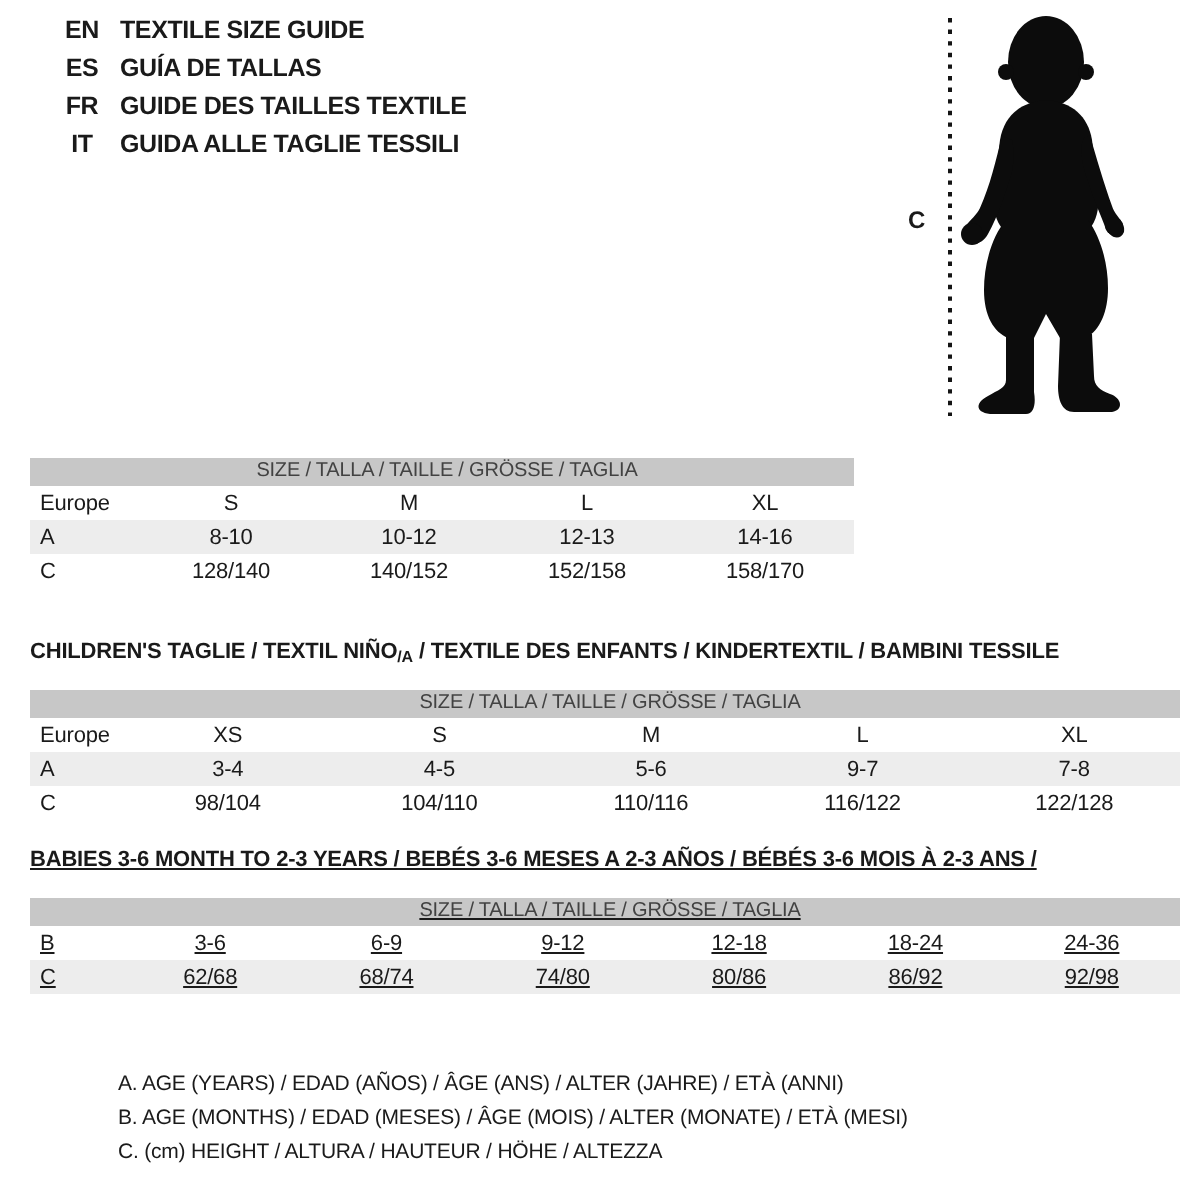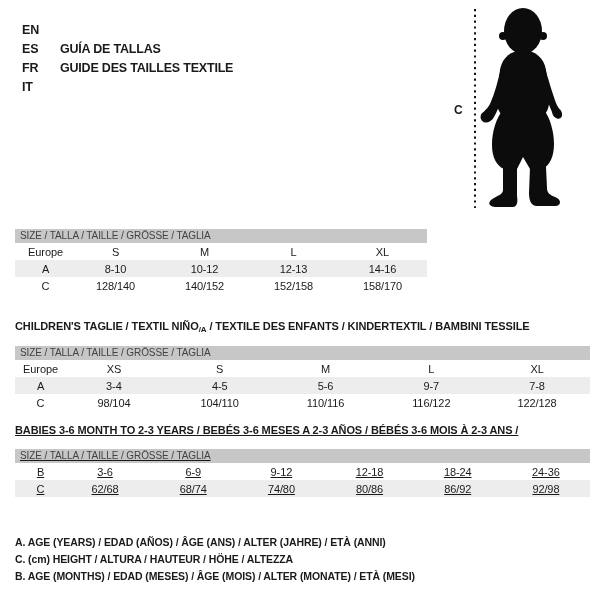--- a/index.html
+++ b/index.html
@@ -1,70 +1,72 @@
 <!DOCTYPE html>
 <html><head>
 <meta charset="utf-8">
 <style>
   html,body{margin:0;padding:0;background:#ffffff;}
   .page{position:relative;width:600px;height:600px;background:#ffffff;
         font-family:"Liberation Sans",sans-serif;color:#1a1a1a;overflow:hidden;}
 
   
-  .lang-list{position:absolute;left:22px;top:20px;}
+  .lang-list{position:absolute;left:22px;top:5px;text-align:center;}
   .lang-row{display:flex;height:19px;align-items:center;font-weight:bold;
             font-size:12.5px;letter-spacing:-0.2px;white-space:nowrap;}
   .lang-code{width:38px;flex:0 0 38px;}
 
   
   .figure{position:absolute;left:440px;top:0;width:160px;height:215px;}
   .height-label{position:absolute;left:14px;top:103px;font-weight:bold;font-size:12px;}
   .fig-svg{position:absolute;left:30px;top:0;}
 
   
   .sec{position:absolute;left:15px;}
   .sec1{top:217px;width:412px;}
   .sec2{top:320px;width:575px;}
   .sec3{top:424px;width:575px;text-decoration:underline;}
   .sec-title{margin:0;font-size:11px;font-weight:bold;letter-spacing:-0.1px;line-height:13px;}
   .title-sub{font-size:8px;position:relative;top:2px;}
   .size-bar{margin-top:12px;height:14px;background:#c7c7c7;font-size:10px;line-height:14px;
-            color:#424242;padding-left:5px;box-sizing:border-box;letter-spacing:-0.1px;}
+            color:#424242;padding-left:5px;box-sizing:border-box;letter-spacing:-0.1px;text-align:center;}
   table.size-table{border-collapse:collapse;table-layout:fixed;width:100%;}
   .size-table td{height:17px;font-size:11px;text-align:center;padding:0;
                  letter-spacing:-0.1px;font-weight:normal;}
-  .size-table td.lbl-cell{text-align:center;padding-left:5px;}
+  .size-table td.lbl-cell{text-align:left;padding-left:5px;}
   tr.stripe{background:#ededed;}
   .sec1 col.lbl{width:56px;}
   .sec2 col.lbl{width:46px;}
   .sec3 col.lbl{width:46px;}
 
   
   .footnotes{position:absolute;left:15px;top:534px;}
-  .footnote{font-size:10.5px;font-weight:bold;line-height:17px;letter-spacing:-0.1px;white-space:nowrap;}
+  .footnote{font-size:10.5px;font-weight:normal;line-height:17px;letter-spacing:-0.1px;white-space:nowrap;margin-left:44px;}
 </style>
 </head>
 <body>
 
 <div class="page">
 
   <div class="lang-list">
     <div class="lang-row">
       <span class="lang-code">EN</span>
+      <span class="lang-label">TEXTILE SIZE GUIDE</span>
     </div>
     <div class="lang-row">
       <span class="lang-code">ES</span>
       <span class="lang-label">GUÍA DE TALLAS</span>
     </div>
     <div class="lang-row">
       <span class="lang-code">FR</span>
       <span class="lang-label">GUIDE DES TAILLES TEXTILE</span>
     </div>
     <div class="lang-row">
       <span class="lang-code">IT</span>
+      <span class="lang-label">GUIDA ALLE TAGLIE TESSILI</span>
     </div>
   </div>
 
   <div class="figure">
     <span class="height-label">C</span>
     <svg class="fig-svg" width="130" height="215" viewBox="0 0 130 215">
       <line x1="5" y1="9" x2="5" y2="208" stroke="#141414" stroke-width="2" stroke-dasharray="2.2 3.6"></line>
       <g fill="#0c0c0c">
         <ellipse cx="53" cy="31" rx="19" ry="23"></ellipse>
         <circle cx="33" cy="36" r="4"></circle>
@@ -191,17 +193,17 @@
           <td>80/86</td>
           <td>86/92</td>
           <td>92/98</td>
         </tr>
       </tbody>
     </table>
   </section>
 
   <div class="footnotes">
     <div class="footnote">A. AGE (YEARS) / EDAD (AÑOS) / ÂGE (ANS) / ALTER (JAHRE) / ETÀ (ANNI)</div>
+    <div class="footnote">B. AGE (MONTHS) / EDAD (MESES) / ÂGE (MOIS) / ALTER (MONATE) / ETÀ (MESI)</div>
     <div class="footnote">C. (cm) HEIGHT / ALTURA / HAUTEUR / HÖHE / ALTEZZA</div>
-    <div class="footnote">B. AGE (MONTHS) / EDAD (MESES) / ÂGE (MOIS) / ALTER (MONATE) / ETÀ (MESI)</div>
   </div>
 
 </div>
 
 </body></html>

